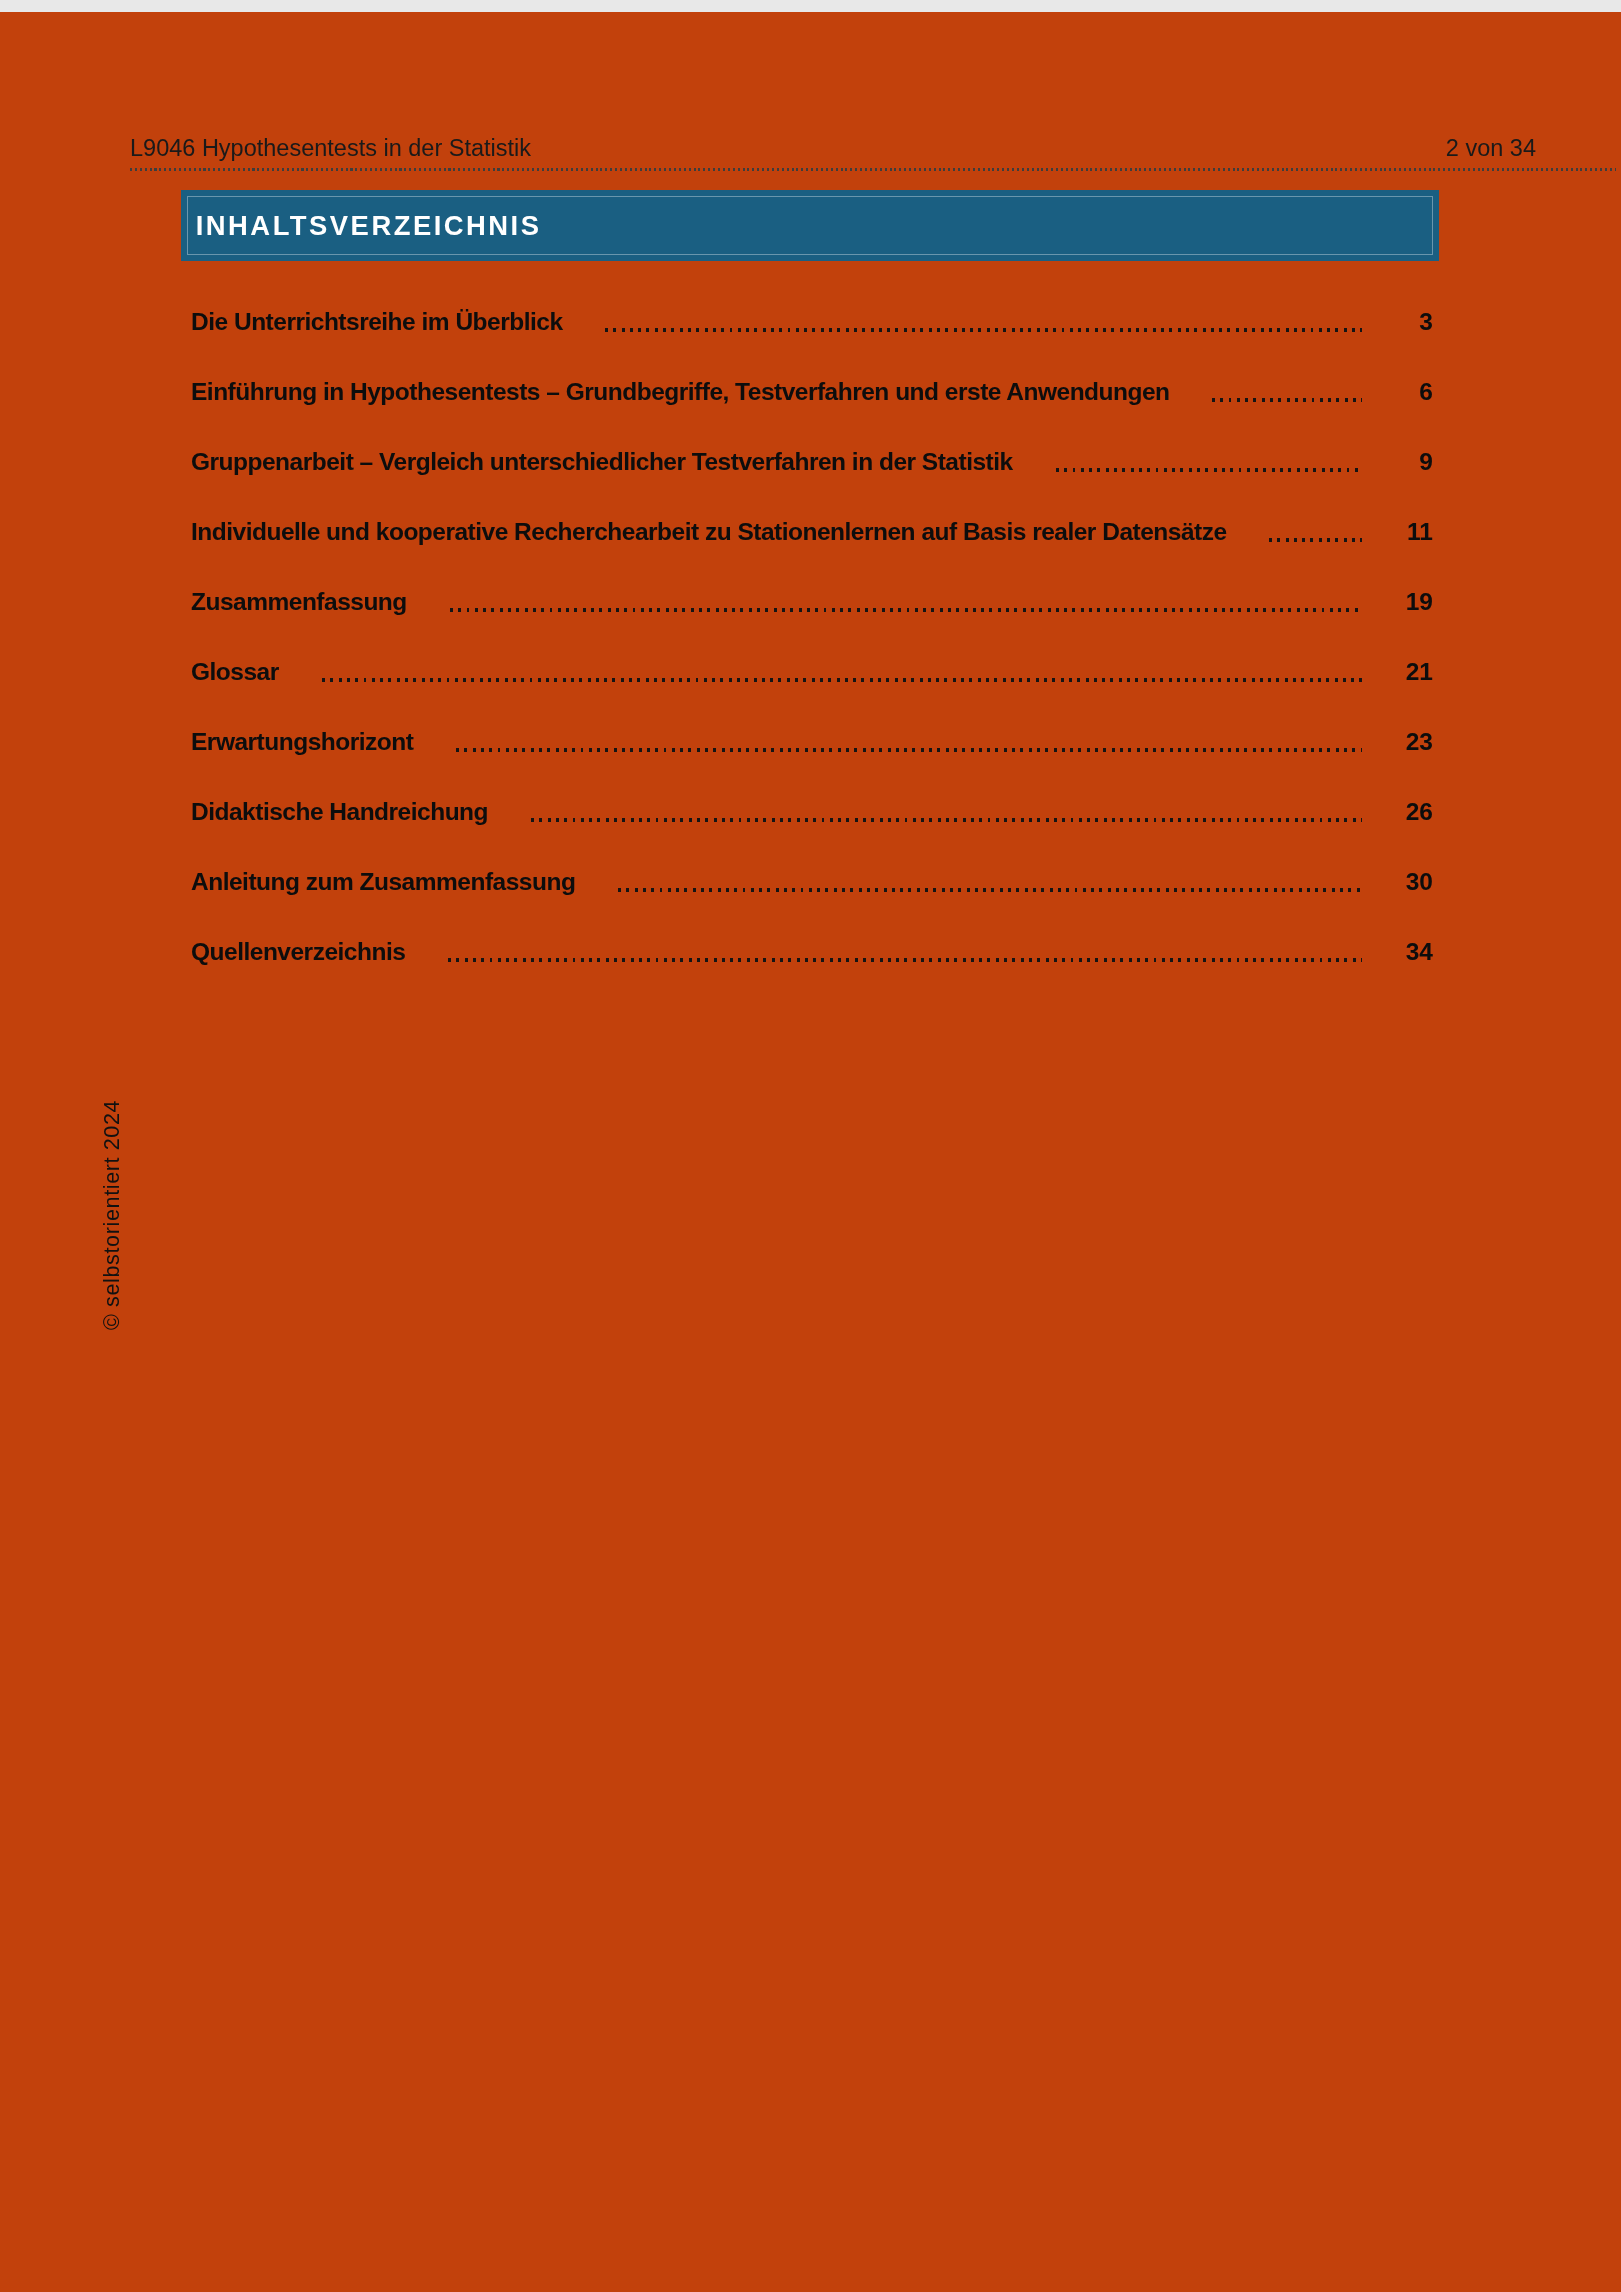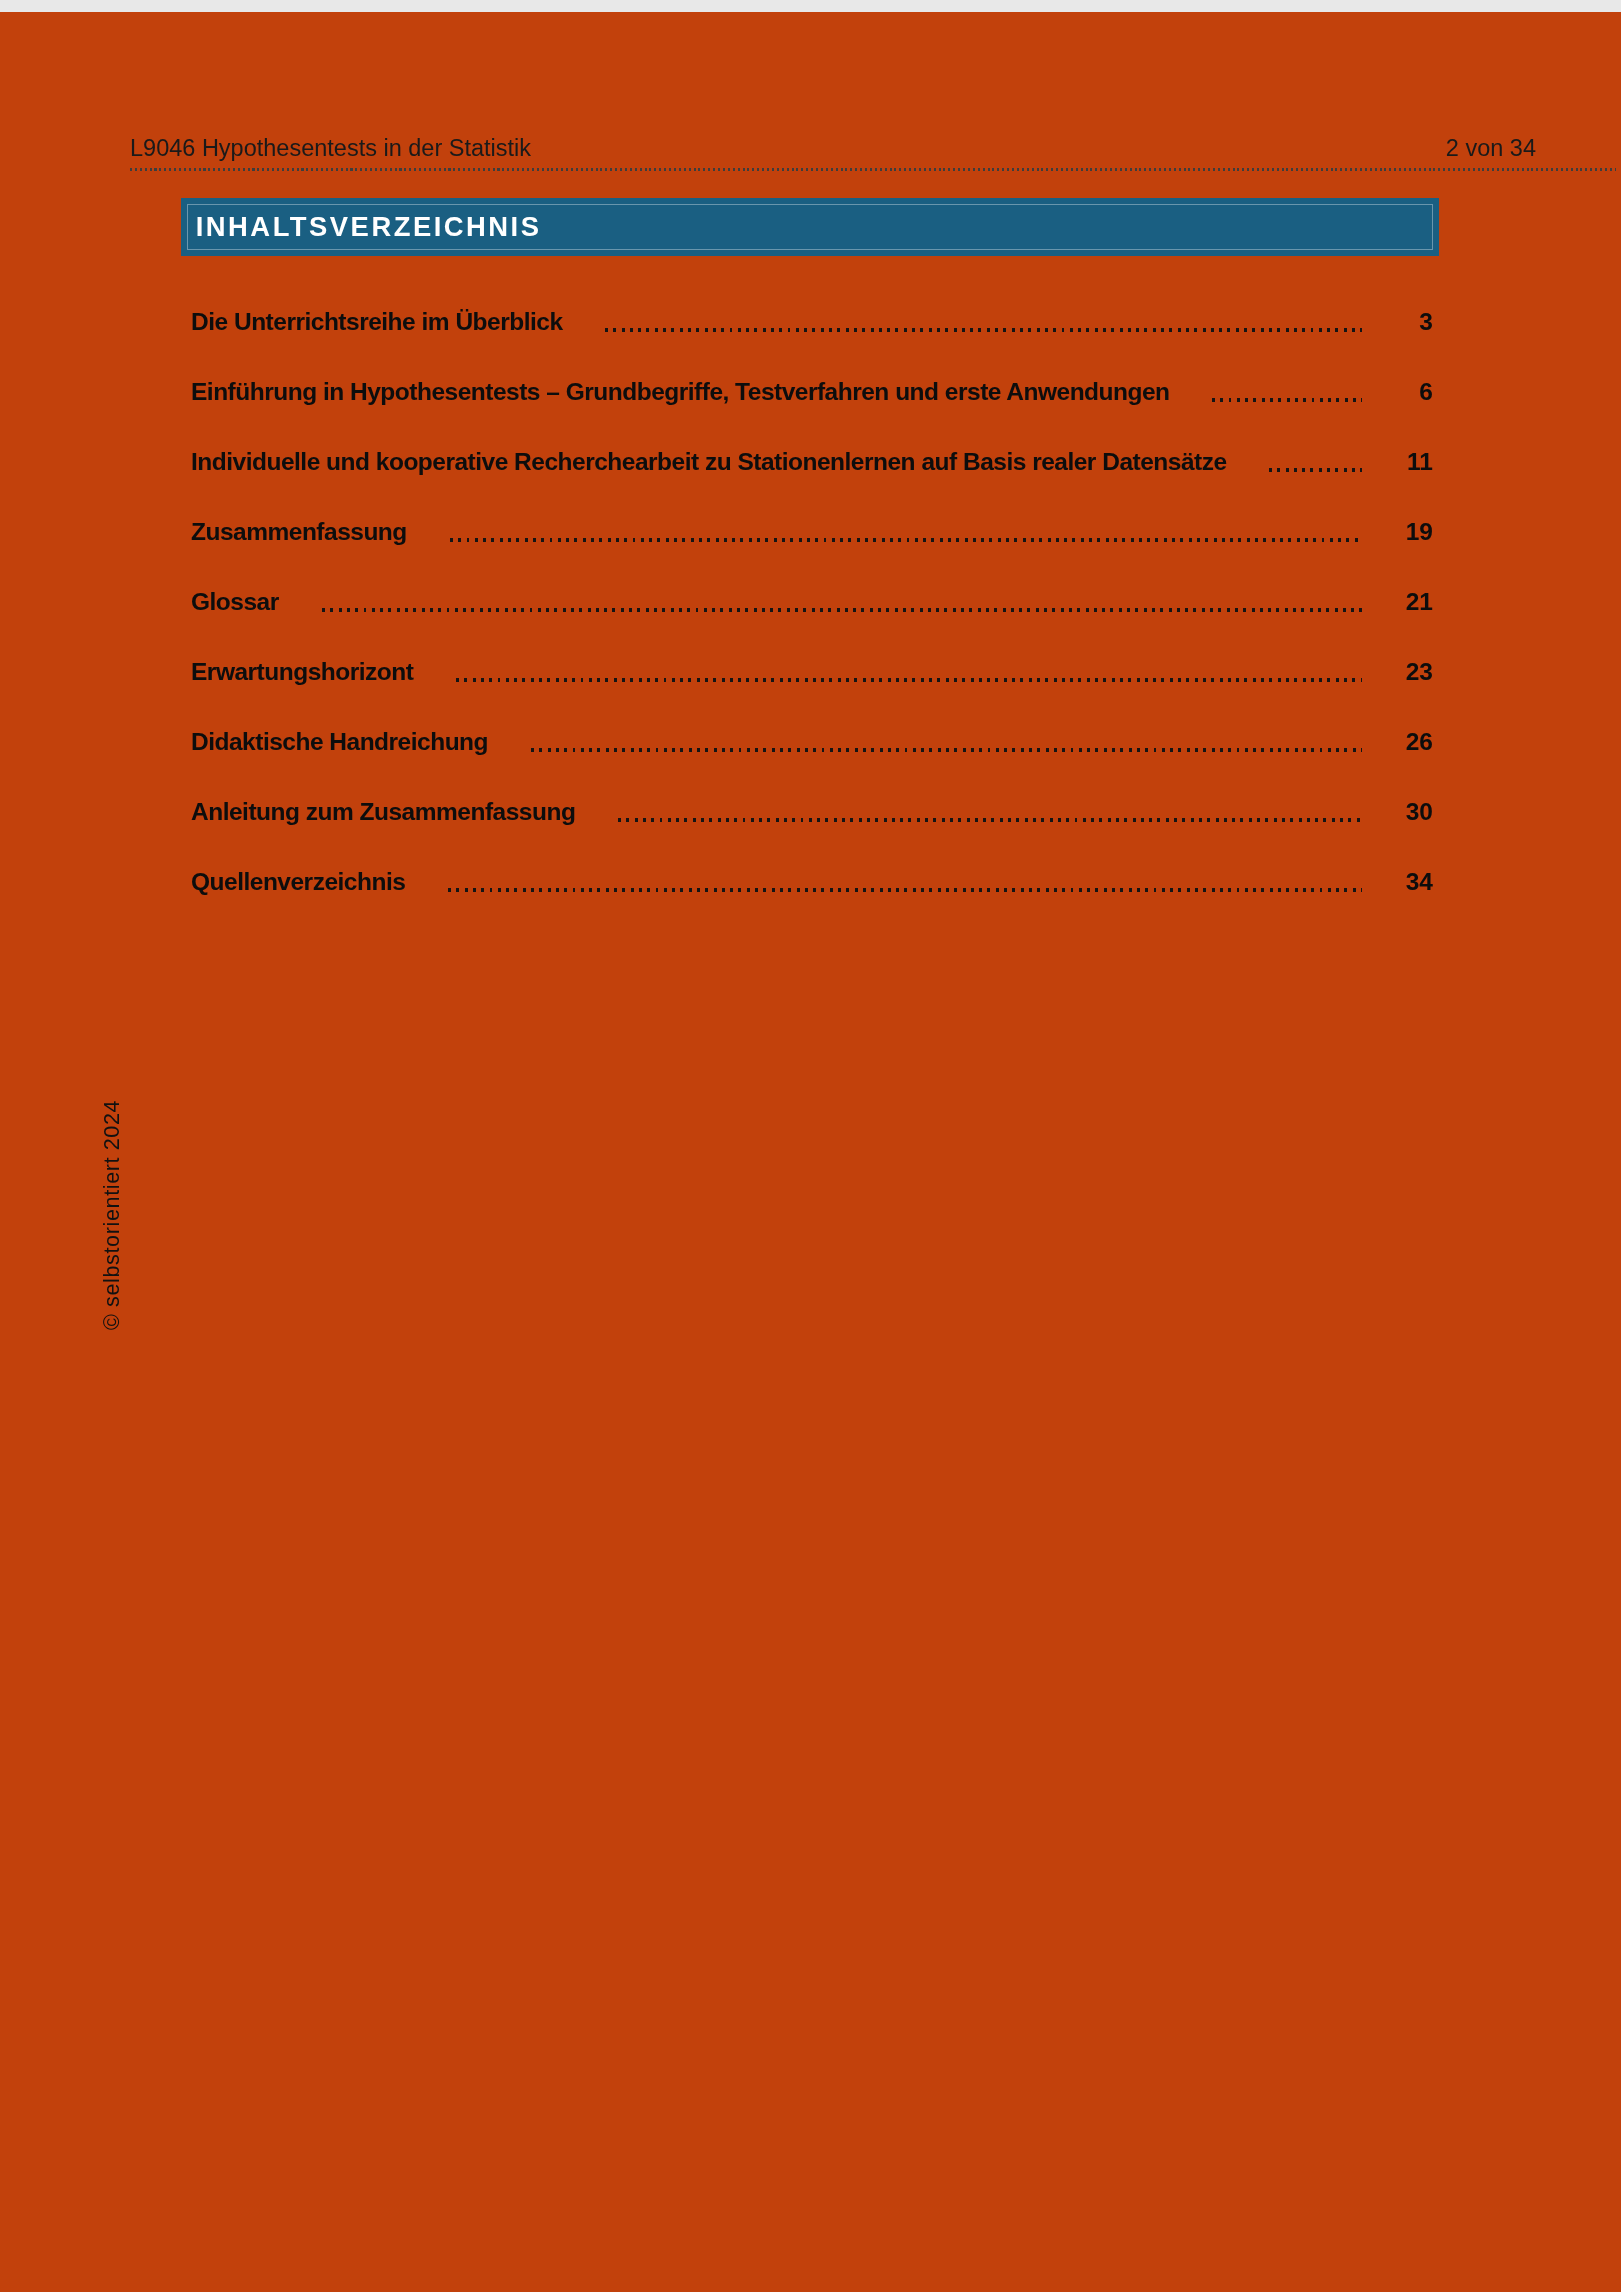--- a/index.html
+++ b/index.html
@@ -32,23 +32,23 @@
     right: 4.9px;
     top: 156px;
     height: 2.9px;
     background: repeating-linear-gradient(to right, #3d3d3d 0 2px, transparent 2px 4.9px);
   }
 
   
   .banner {
     position: absolute;
     left: 181px;
-    top: 186px;
+    top: 178px;
     width: 1258px;
-    height: 58px;
+    height: 71px;
     display: flex;
     align-items: center;
   }
   .banner-inner-border {
     position: absolute;
     inset: 5.9px;
     border: 1px solid rgba(255,255,255,0.35);
     pointer-events: none;
   }
   .banner-title {
@@ -132,20 +132,25 @@
         <span class="toc-leader"></span>
         <span class="toc-page">3</span>
       </li>
 
       <li class="toc-entry">
         <span class="toc-title">Einführung in Hypothesentests – Grundbegriffe, Testverfahren und erste Anwendungen</span>
         <span class="toc-leader"></span>
         <span class="toc-page">6</span>
       </li>
 
+      <li class="toc-entry">
+        <span class="toc-title">Gruppenarbeit – Vergleich unterschiedlicher Testverfahren in der Statistik</span>
+        <span class="toc-leader"></span>
+        <span class="toc-page">9</span>
+      </li>
 
       <li class="toc-entry">
         <span class="toc-title">Individuelle und kooperative Recherchearbeit zu Stationenlernen auf Basis realer Datensätze</span>
         <span class="toc-leader"></span>
         <span class="toc-page">11</span>
       </li>
 
 
       <li class="toc-entry">
         <span class="toc-title">Zusammenfassung</span>

